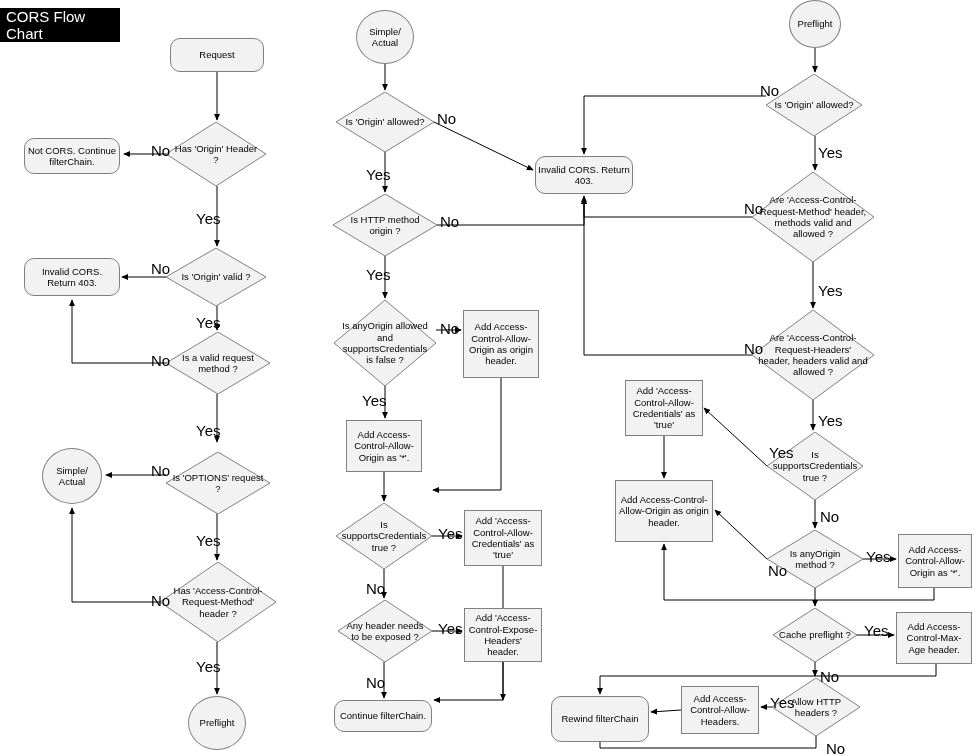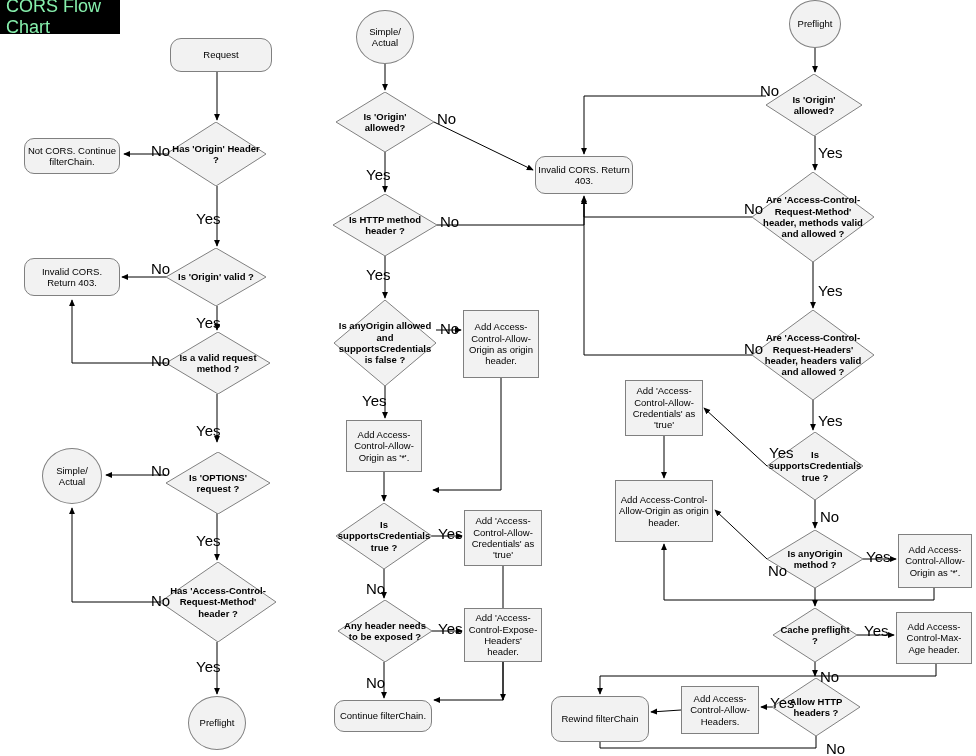--- a/index.html
+++ b/index.html
@@ -57,35 +57,34 @@
     position: absolute;
     left: 0;
     top: 0;
     width: 100%;
     height: 100%;
   }
   .node.diamond .dia-label {
     position: relative;
     z-index: 2;
     padding: 0 4px;
-    font-weight: bold;
   }
   .title-box {
     position: absolute;
     left: 0;
-    top: 0;
+    top: 8px;
     width: 120px;
     height: 34px;
     background: #000000;
-    color: #86efac;
+    color: #ffffff;
     display: flex;
     align-items: center;
     padding-left: 6px;
     box-sizing: border-box;
-    font-size: 18px;
+    font-size: 15px;
   }
   .edge-label {
     position: absolute;
     font-size: 15px;
     color: #000000;
     background: transparent;
     white-space: nowrap;
   }
 </style>
 </head>
@@ -147,21 +146,21 @@
       <path d="M772,707 L761,707"></path>
       <path d="M681,710 L651,712"></path>
       <path d="M934,588 L934,600 L664,600 L664,544"></path>
       <path d="M936,664 L936,676 L600,676 L600,694"></path>
       <path d="M816,736 L816,748 L600,748 L600,732"></path>
     </g>
   </svg>
 
   <div class="title-box">CORS Flow Chart</div>
 
-  <div class="node round" style="left:170px;top:38px;width:102px;height:34px;border-radius:11px;">
+  <div class="node round" style="left:170px;top:38px;width:94px;height:34px;">
       <span>Request</span>
     </div>
 
   <div class="node diamond" style="left:166px;top:122px;width:100px;height:64px;">
     <svg class="dia-shape" viewBox="0 0 100 64" preserveAspectRatio="none">
         <polygon points="50,0 100,32 50,64 0,32" fill="#f2f2f2" stroke="#808080"></polygon>
       </svg>
     <span class="dia-label">Has 'Origin' Header ?</span>
   </div>
 
@@ -221,21 +220,21 @@
   </div>
 
   <div class="node round" style="left:535px;top:156px;width:98px;height:38px;">
       <span>Invalid CORS. Return 403.</span>
     </div>
 
   <div class="node diamond" style="left:333px;top:194px;width:104px;height:62px;">
     <svg class="dia-shape" viewBox="0 0 104 62" preserveAspectRatio="none">
         <polygon points="52,0 104,31 52,62 0,31" fill="#f2f2f2" stroke="#808080"></polygon>
       </svg>
-    <span class="dia-label">Is HTTP method header ?</span>
+    <span class="dia-label">Is HTTP method origin ?</span>
   </div>
 
   <div class="node diamond" style="left:334px;top:300px;width:102px;height:86px;">
     <svg class="dia-shape" viewBox="0 0 102 86" preserveAspectRatio="none">
         <polygon points="51,0 102,43 51,86 0,43" fill="#f2f2f2" stroke="#808080"></polygon>
       </svg>
     <span class="dia-label">Is anyOrigin allowed and supportsCredentials is false ?</span>
   </div>
 
   <div class="node rect" style="left:463px;top:310px;width:76px;height:68px;">

